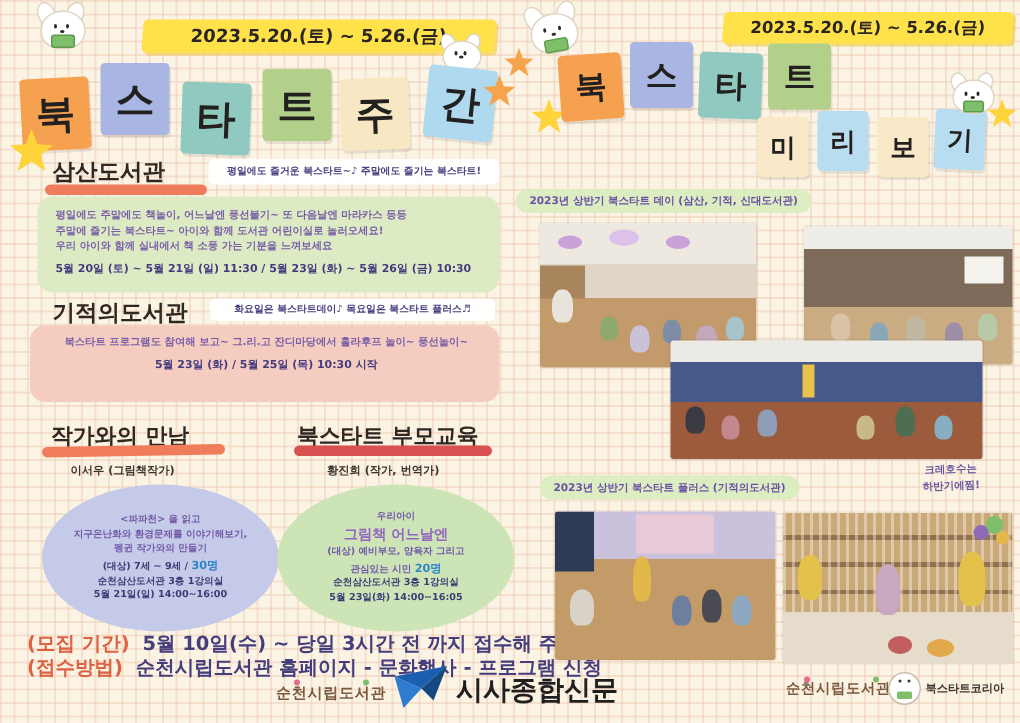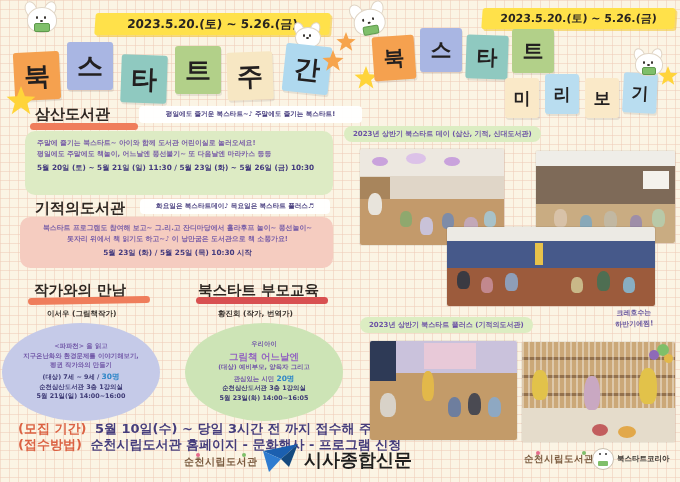--- a/index.html
+++ b/index.html
@@ -139,42 +139,42 @@
       </div>
     <div class="block bl-l c-blue" style="left:284px;top:45px;transform:rotate(6deg);">
         <span>간</span>
       </div>
 
     <div class="star yellow" style="left:6px;top:86px;width:30px;height:30px;"></div>
     <div class="star orange" style="left:322px;top:50px;width:22px;height:22px;"></div>
 
     <div class="sec-head" style="left:35px;top:105px;font-size:15px;">삼산도서관</div>
     <div class="underbar" style="left:30px;top:123px;width:108px;height:7px;background:#EF7D5B;"></div>
-    <div class="note-box" style="left:139px;top:106px;width:223px;height:17px;">평일에도 즐거운 북스타트~♪ 주말에도 즐기는 북스타트!</div>
+    <div class="note-box" style="left:139px;top:106px;width:194px;height:17px;">평일에도 즐거운 북스타트~♪ 주말에도 즐기는 북스타트!</div>
 
     <div class="info-box box-green" style="left:25px;top:131px;width:308px;height:64px;">
+      <div class="line">평일에도 주말에도 책놀이, 어느날엔 풍선불기~ 또 다음날엔 마라카스 등등</div>
       <div class="line">주말에 즐기는 북스타트~ 아이와 함께 도서관 어린이실로 놀러오세요!</div>
-      <div class="line">평일에도 주말에도 책놀이, 어느날엔 풍선불기~ 또 다음날엔 마라카스 등등</div>
+      <div class="line">우리 아이와 함께 실내에서 책 소풍 가는 기분을 느껴보세요</div>
       <div class="sched">5월 20일 (토) ~ 5월 21일 (일) 11:30 / 5월 23일 (화) ~ 5월 26일 (금) 10:30</div>
     </div>
 
     <div class="sec-head" style="left:35px;top:199px;font-size:15px;">기적의도서관</div>
     <div class="note-box" style="left:140px;top:199px;width:190px;height:15px;">화요일은 북스타트데이♪ 목요일은 북스타트 플러스♬</div>
 
     <div class="info-box box-pink" style="left:20px;top:217px;width:313px;height:51px;padding-top:6px;">
       <div class="line">북스타트 프로그램도 참여해 보고~ 그.리.고 잔디마당에서 훌라후프 놀이~ 풍선놀이~</div>
-      <div class="line">돗자리 위에서 책 읽기도 하고~♪ 이 낭만굼은 도서관으로 책 소풍가요!</div>
       <div class="sched">5월 23일 (화) / 5월 25일 (목) 10:30 시작</div>
     </div>
 
     <div class="col-head" style="left:34px;top:281px;">작가와의 만남</div>
     <div class="underbar" style="left:28px;top:297px;width:122px;height:7px;background:#EF7D5B;transform:rotate(-1deg);"></div>
     <div class="speaker" style="left:47px;top:309px;">이서우 (그림책작가)</div>
 
-    <div class="oval oval-blue" style="left:2px;top:323px;width:158px;height:98px;">
+    <div class="oval oval-blue" style="left:28px;top:323px;width:158px;height:98px;">
       <div class="t">&lt;파파천&gt; 을 읽고</div>
       <div class="t">지구온난화와 환경문제를 이야기해보기,</div>
       <div class="t">펭귄 작가와의 만들기</div>
       <div class="t dark">
         <span>(대상) 7세 ~ 9세 /</span>
         <span class="cap">30명</span>
       </div>
       <div class="t dark">순천삼산도서관 3층 1강의실</div>
       <div class="t dark">5월 21일(일) 14:00~16:00</div>
     </div>

